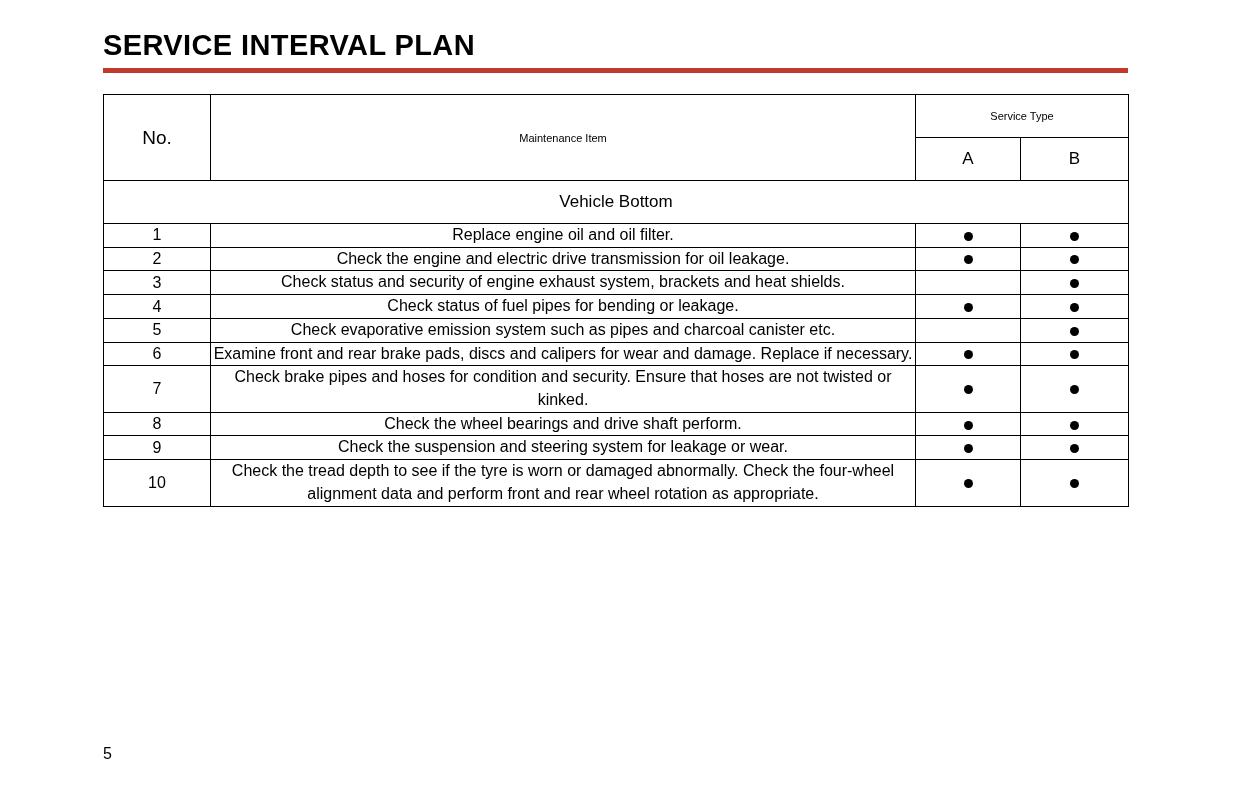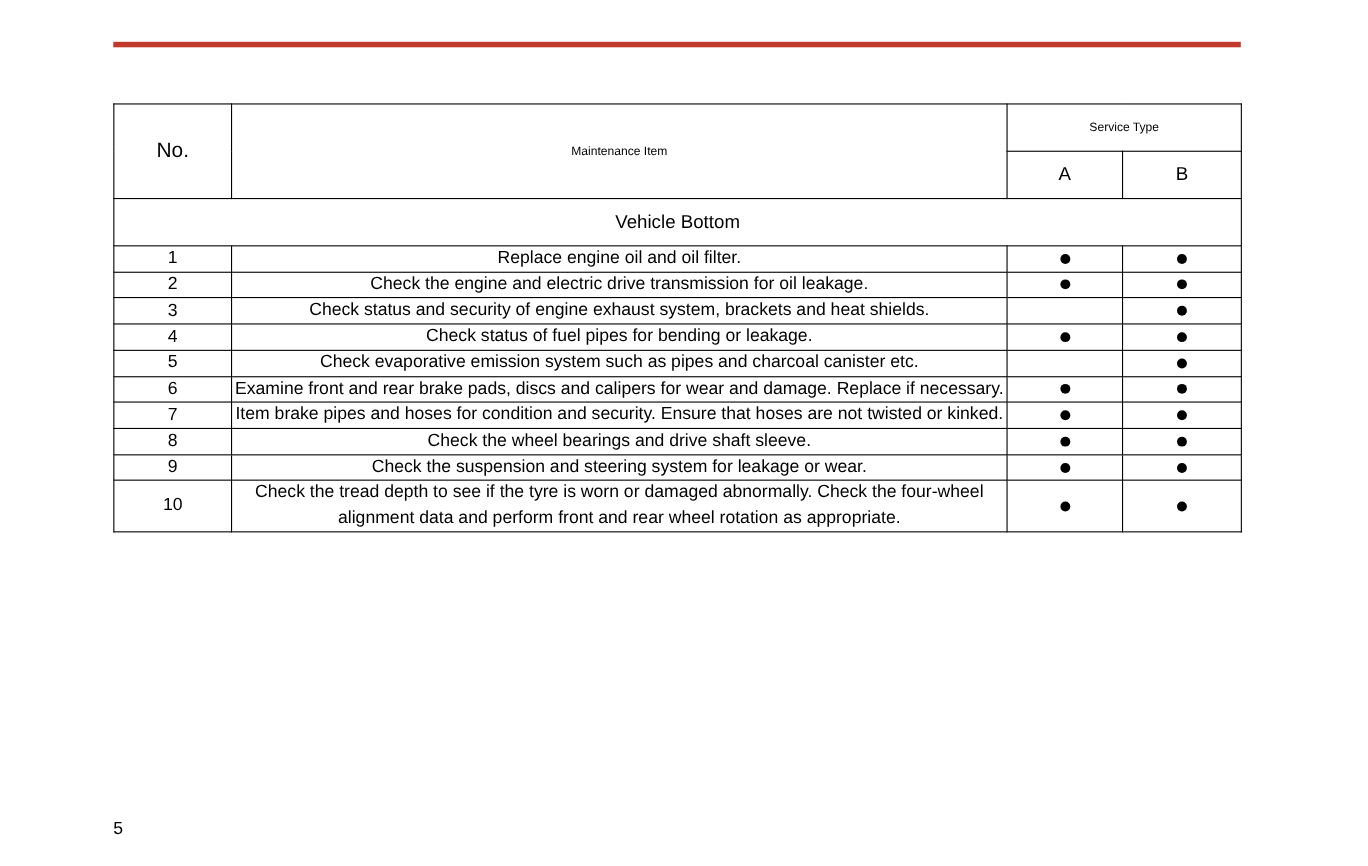--- a/index.html
+++ b/index.html
@@ -131,20 +131,21 @@
     font-size: 16px;
     color: #000000;
   }
 </style>
 </head>
 <body>
 
 <div class="page">
 
   <div class="title-block">
+    <h1 class="page-title">SERVICE INTERVAL PLAN</h1>
     <div class="title-rule"></div>
   </div>
 
   <div class="table-wrap">
     <table class="sip">
       <colgroup>
         <col class="c-no">
         <col class="c-item">
         <col class="c-a">
         <col class="c-b">
@@ -197,27 +198,27 @@
             <td class="r-mark"><span class="dot"></span></td>
           </tr>
           <tr class="data-row">
             <td class="r-no">6</td>
             <td class="r-item">Examine front and rear brake pads, discs and calipers for wear and damage. Replace if necessary.</td>
             <td class="r-mark"><span class="dot"></span></td>
             <td class="r-mark"><span class="dot"></span></td>
           </tr>
           <tr class="data-row">
             <td class="r-no">7</td>
-            <td class="r-item">Item brake pipes and hoses for condition and security. Ensure that hoses are not twisted or kinked.</td>
+            <td class="r-item">Check brake pipes and hoses for condition and security. Ensure that hoses are not twisted or kinked.</td>
             <td class="r-mark"><span class="dot"></span></td>
             <td class="r-mark"><span class="dot"></span></td>
           </tr>
           <tr class="data-row">
             <td class="r-no">8</td>
-            <td class="r-item">Check the wheel bearings and drive shaft sleeve.</td>
+            <td class="r-item">Check the wheel bearings and drive shaft perform.</td>
             <td class="r-mark"><span class="dot"></span></td>
             <td class="r-mark"><span class="dot"></span></td>
           </tr>
           <tr class="data-row">
             <td class="r-no">9</td>
             <td class="r-item">Check the suspension and steering system for leakage or wear.</td>
             <td class="r-mark"><span class="dot"></span></td>
             <td class="r-mark"><span class="dot"></span></td>
           </tr>
           <tr class="data-row">

